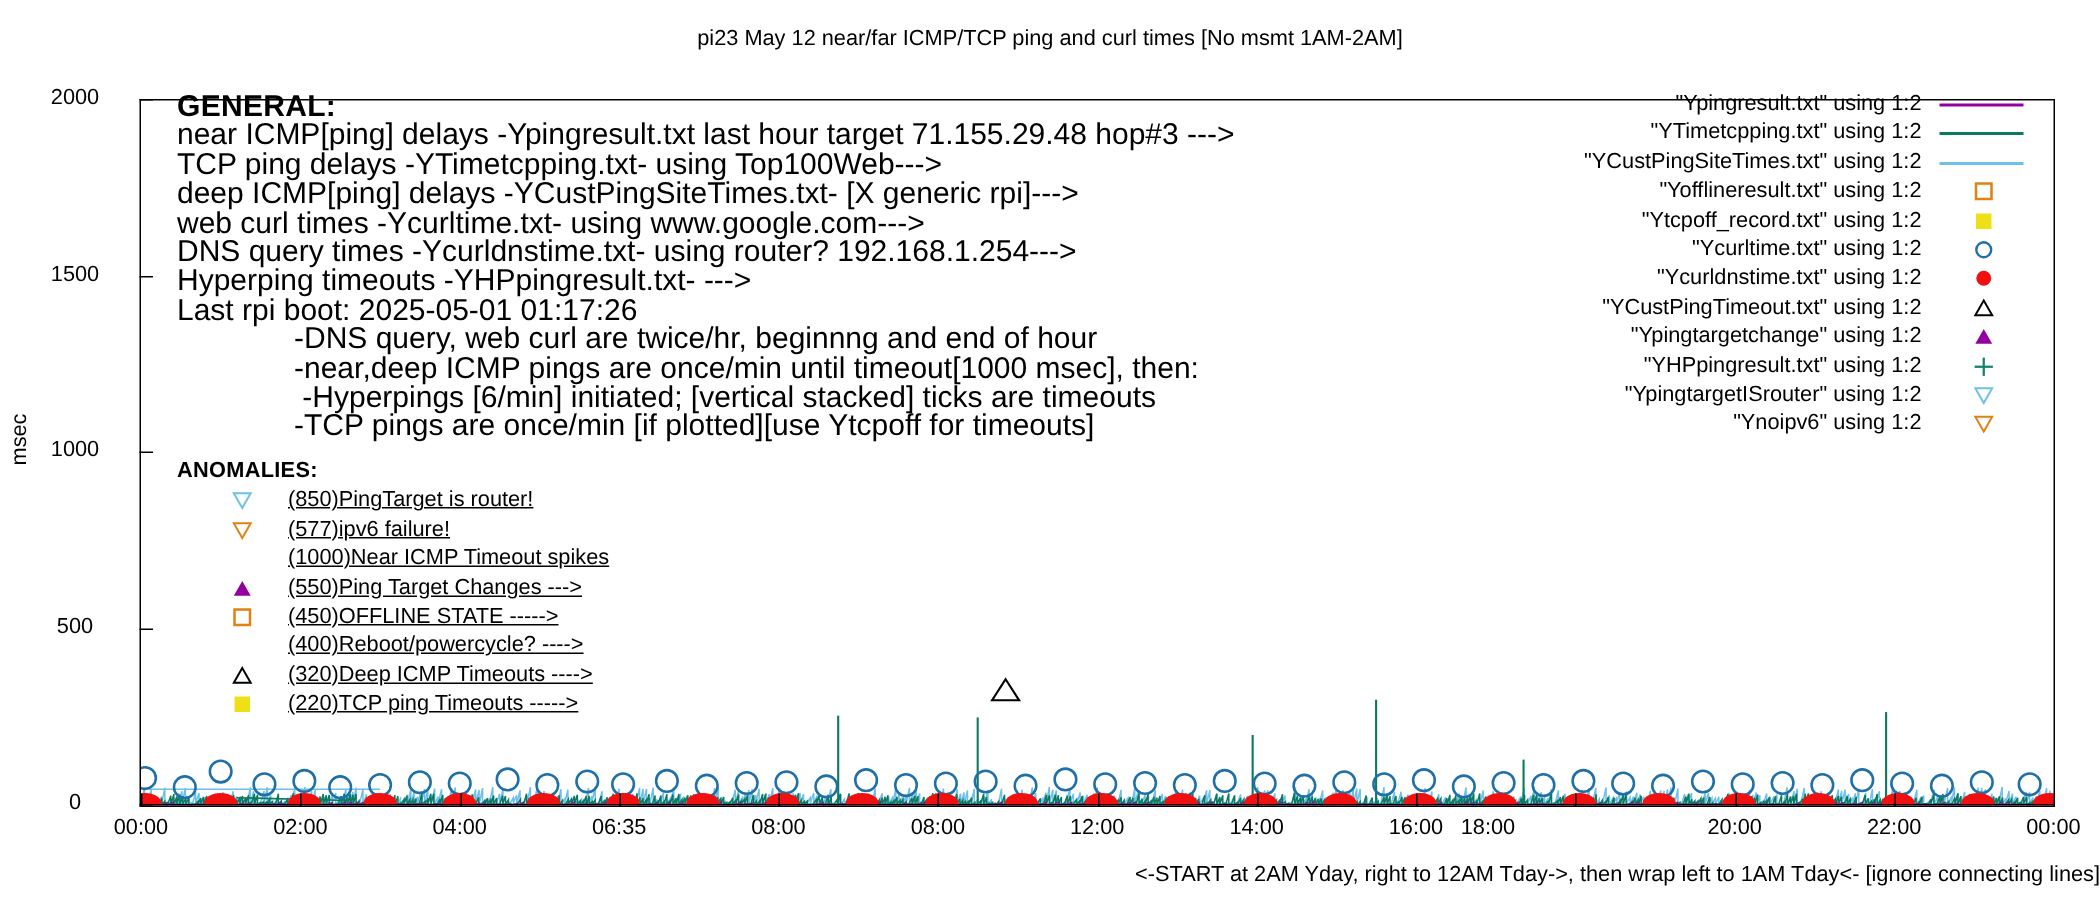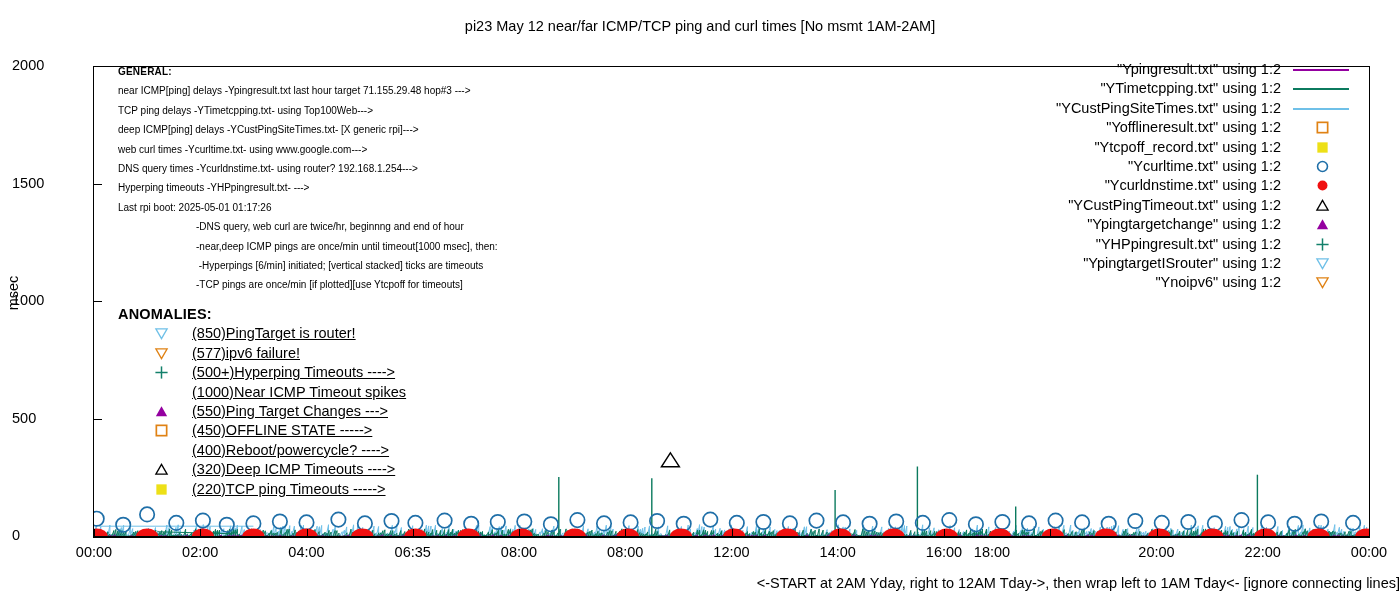--- a/index.html
+++ b/index.html
@@ -16,42 +16,42 @@
   }
   
   #plot-frame{
     left:93px;top:66px;width:1277px;height:472px;
     border:1px solid #000;box-sizing:border-box;
     background:#fff;
   }
   #plot-area{left:94px;top:67px;width:1275px;height:470px;overflow:hidden;}
   
   .y-tick-label{
-    right:0;width:76px;text-align:left;font-size:14.5px;
+    right:0;width:76px;text-align:center;font-size:14.5px;
     transform:translateY(-9px);white-space:nowrap;
   }
   #y-axis-ticks{left:0;top:66px;width:88px;height:472px;}
   .y-tick-mark{left:93px;width:9px;height:1px;background:#000;position:absolute;}
   #y-axis-title{
     left:-17px;top:285px;width:60px;text-align:center;font-size:14.5px;
     transform:rotate(-90deg);transform-origin:center center;white-space:nowrap;
   }
   
   #x-axis-labels{left:0;top:544px;width:1181px;height:22px;}
   .x-tick-label{
     position:absolute;font-size:14.5px;text-align:center;width:80px;
     margin-left:-40px;white-space:nowrap;
   }
   .x-tick-mark{position:absolute;top:529px;width:1px;height:9px;background:#000;}
   #x-axis-title{
     left:0;top:575px;width:1400px;text-align:right;font-size:14.5px;
     white-space:nowrap;
   }
   
-  #general-block{left:118px;top:62px;font-size:10px;line-height:19.4px;}
+  #general-block{left:118px;top:62px;font-size:20px;line-height:19.4px;}
   #general-block .hdr{font-weight:bold;letter-spacing:.2px;}
   #general-block .ln{white-space:pre;}
   #anomalies-block{left:118px;top:305px;font-size:14.5px;line-height:19.4px;}
   #anomalies-block .hdr{font-weight:bold;letter-spacing:.2px;}
   .anom-row{height:19.4px;white-space:nowrap;display:block;position:relative;padding-left:74px;}
   .anom-row .mk{position:absolute;left:74px;margin-left:-19px;top:1px;width:17px;height:17px;}
   .anom-row .tx{display:inline-block;vertical-align:top;text-decoration:underline;}
   
   #legend{left:935px;top:60px;width:420px;font-size:14.5px;line-height:19.4px;}
   .legend-row{height:19.4px;position:relative;white-space:nowrap;}
@@ -216,28 +216,20 @@
       <div class="anom-row"><span class="mk" style="display: inline-block; width: 15px; height: 15px; position: absolute; left: 55px; top: 2px;">
           <svg width="15" height="15" viewBox="0 0 16 16">
             <polygon points="2,3 14,3 8,13.5" fill="none" stroke="#6fc0e8" stroke-width="1.4"></polygon>
           </svg>
         </span><span class="tx">(850)PingTarget is router!</span></div>
       <div class="anom-row"><span class="mk" style="display: inline-block; width: 15px; height: 15px; position: absolute; left: 55px; top: 2px;">
           <svg width="15" height="15" viewBox="0 0 16 16">
             <polygon points="2,3 14,3 8,13.5" fill="none" stroke="#e08214" stroke-width="1.4"></polygon>
           </svg>
         </span><span class="tx">(577)ipv6 failure!</span></div>
-      <div class="anom-row"><span class="mk" style="display: inline-block; width: 15px; height: 15px; position: absolute; left: 55px; top: 2px;">
-          <svg width="15" height="15" viewBox="0 0 16 16">
-            <g>
-              <line x1="8" y1="1.5" x2="8" y2="14.5" stroke="#13806b" stroke-width="1.6"></line>
-              <line x1="1.5" y1="8" x2="14.5" y2="8" stroke="#13806b" stroke-width="1.6"></line>
-            </g>
-          </svg>
-        </span><span class="tx">(500+)Hyperping Timeouts ----&gt;</span></div>
       <div class="anom-row"><span class="tx">(1000)Near ICMP Timeout spikes</span></div>
       <div class="anom-row"><span class="mk" style="display: inline-block; width: 15px; height: 15px; position: absolute; left: 55px; top: 2px;">
           <svg width="15" height="15" viewBox="0 0 16 16">
             <polygon points="8,2.5 14,13 2,13" fill="#9400a0"></polygon>
           </svg>
         </span><span class="tx">(550)Ping Target Changes ---&gt;</span></div>
       <div class="anom-row"><span class="mk" style="display: inline-block; width: 15px; height: 15px; position: absolute; left: 55px; top: 2px;">
           <svg width="15" height="15" viewBox="0 0 16 16">
             <rect x="2.5" y="2.5" width="11" height="11" fill="none" stroke="#e08214" stroke-width="1.8"></rect>
           </svg>

